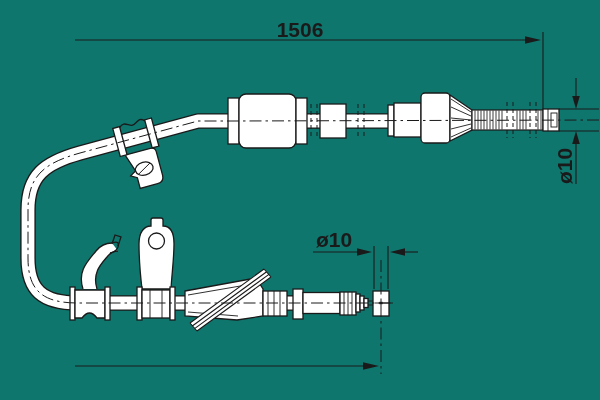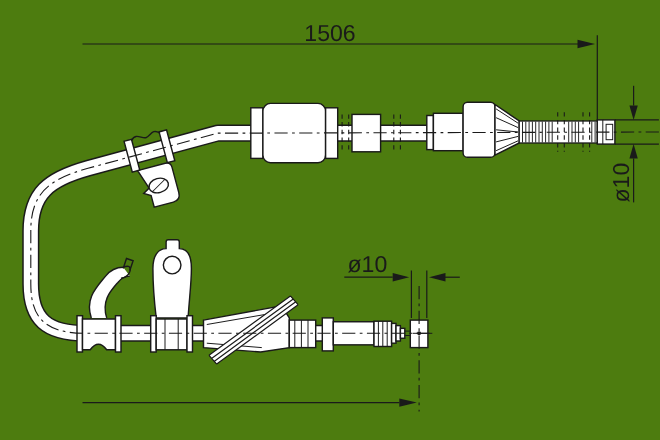--- a/index.html
+++ b/index.html
@@ -1,16 +1,16 @@
 <!DOCTYPE html>
 <html><head>
 <meta charset="utf-8">
 <style>
   html,body{margin:0;padding:0;background:#fff;}
-  .page{position:relative;width:600px;height:400px;background:#4d7c0f;overflow:hidden;}
+  .page{position:relative;width:600px;height:400px;background:#0f766e;overflow:hidden;font-weight:bold;}
   svg{display:block;}
   svg text{font-family:"Liberation Sans",sans-serif;font-size:21px;fill:#1a1a1a;}
   .ol{stroke:#1a1a1a;stroke-width:1.3;fill:none;}
   .fw{stroke:#1a1a1a;stroke-width:1.3;fill:#ffffff;}
   .thin{stroke:#1a1a1a;stroke-width:0.9;fill:none;}
   .dim{stroke:#1a1a1a;stroke-width:1.1;fill:none;}
   .ah{fill:#1a1a1a;stroke:none;}
   .cl{stroke:#1a1a1a;stroke-width:1;fill:none;stroke-dasharray:12 4 2.5 4;}
   .brk{stroke:#1a1a1a;stroke-width:1;fill:none;stroke-dasharray:4 3;}
   .tubeO{stroke:#1a1a1a;stroke-width:15.5;fill:none;stroke-linejoin:round;stroke-linecap:butt;}

